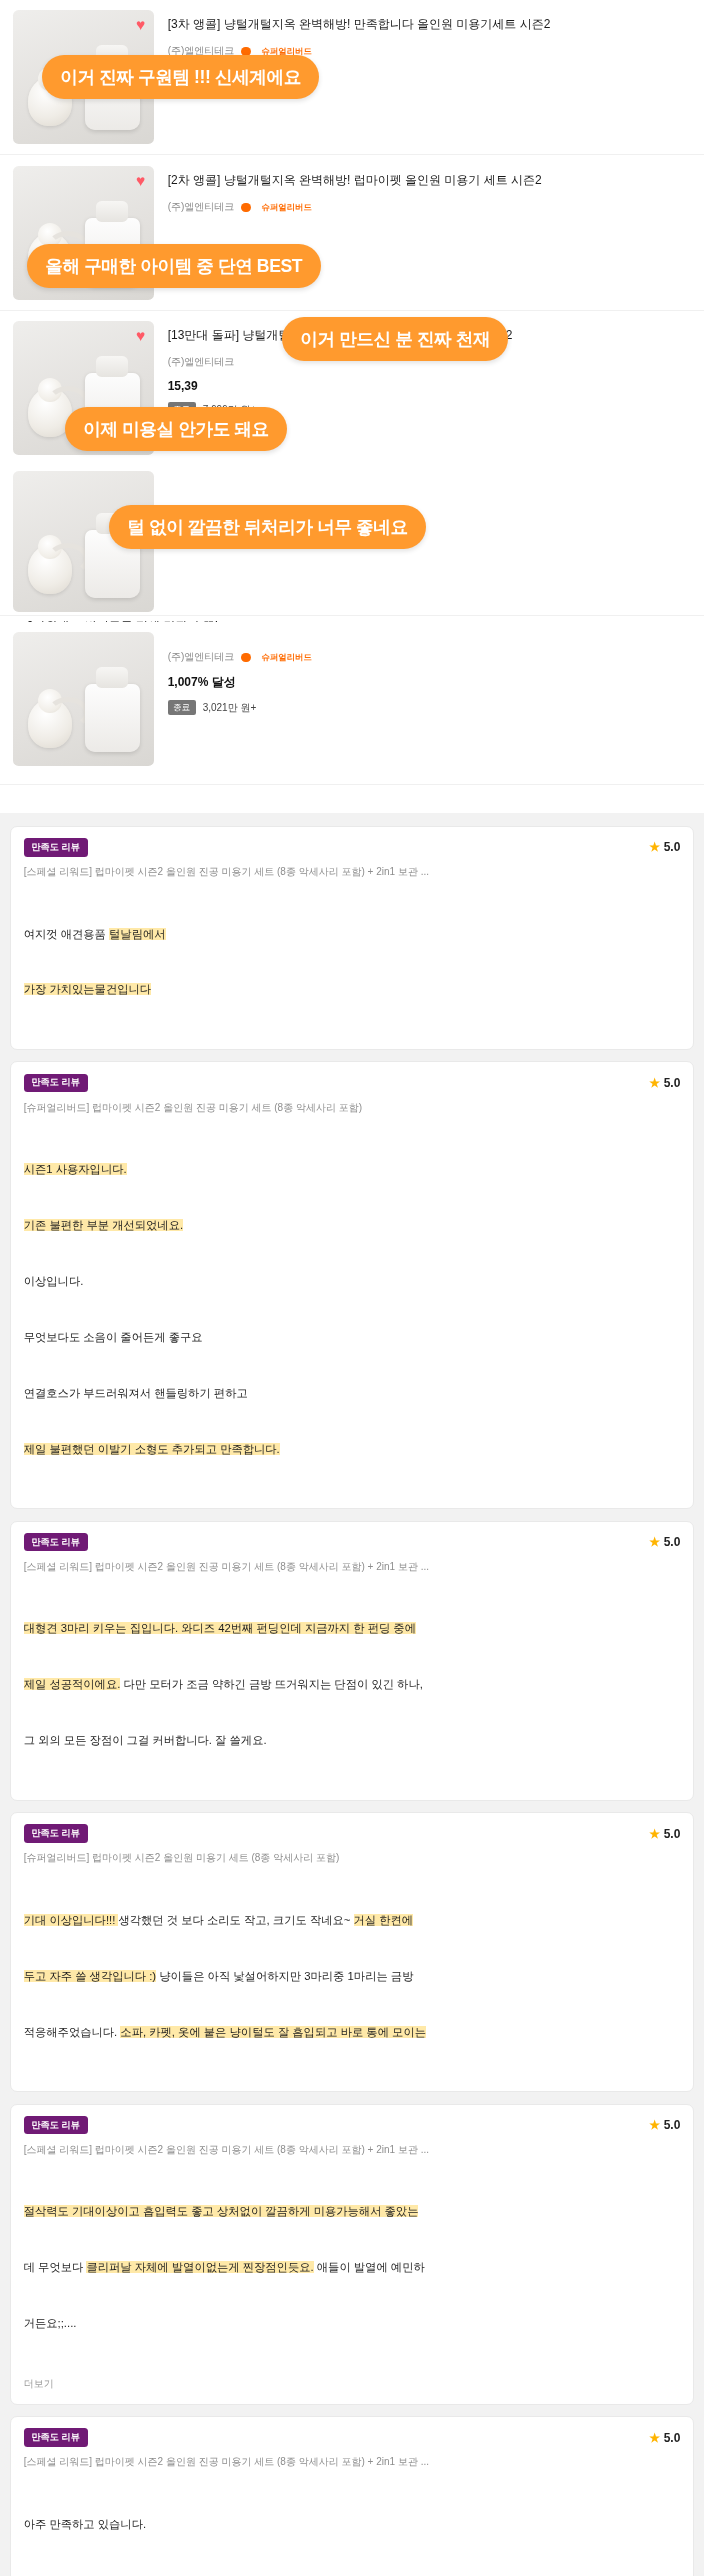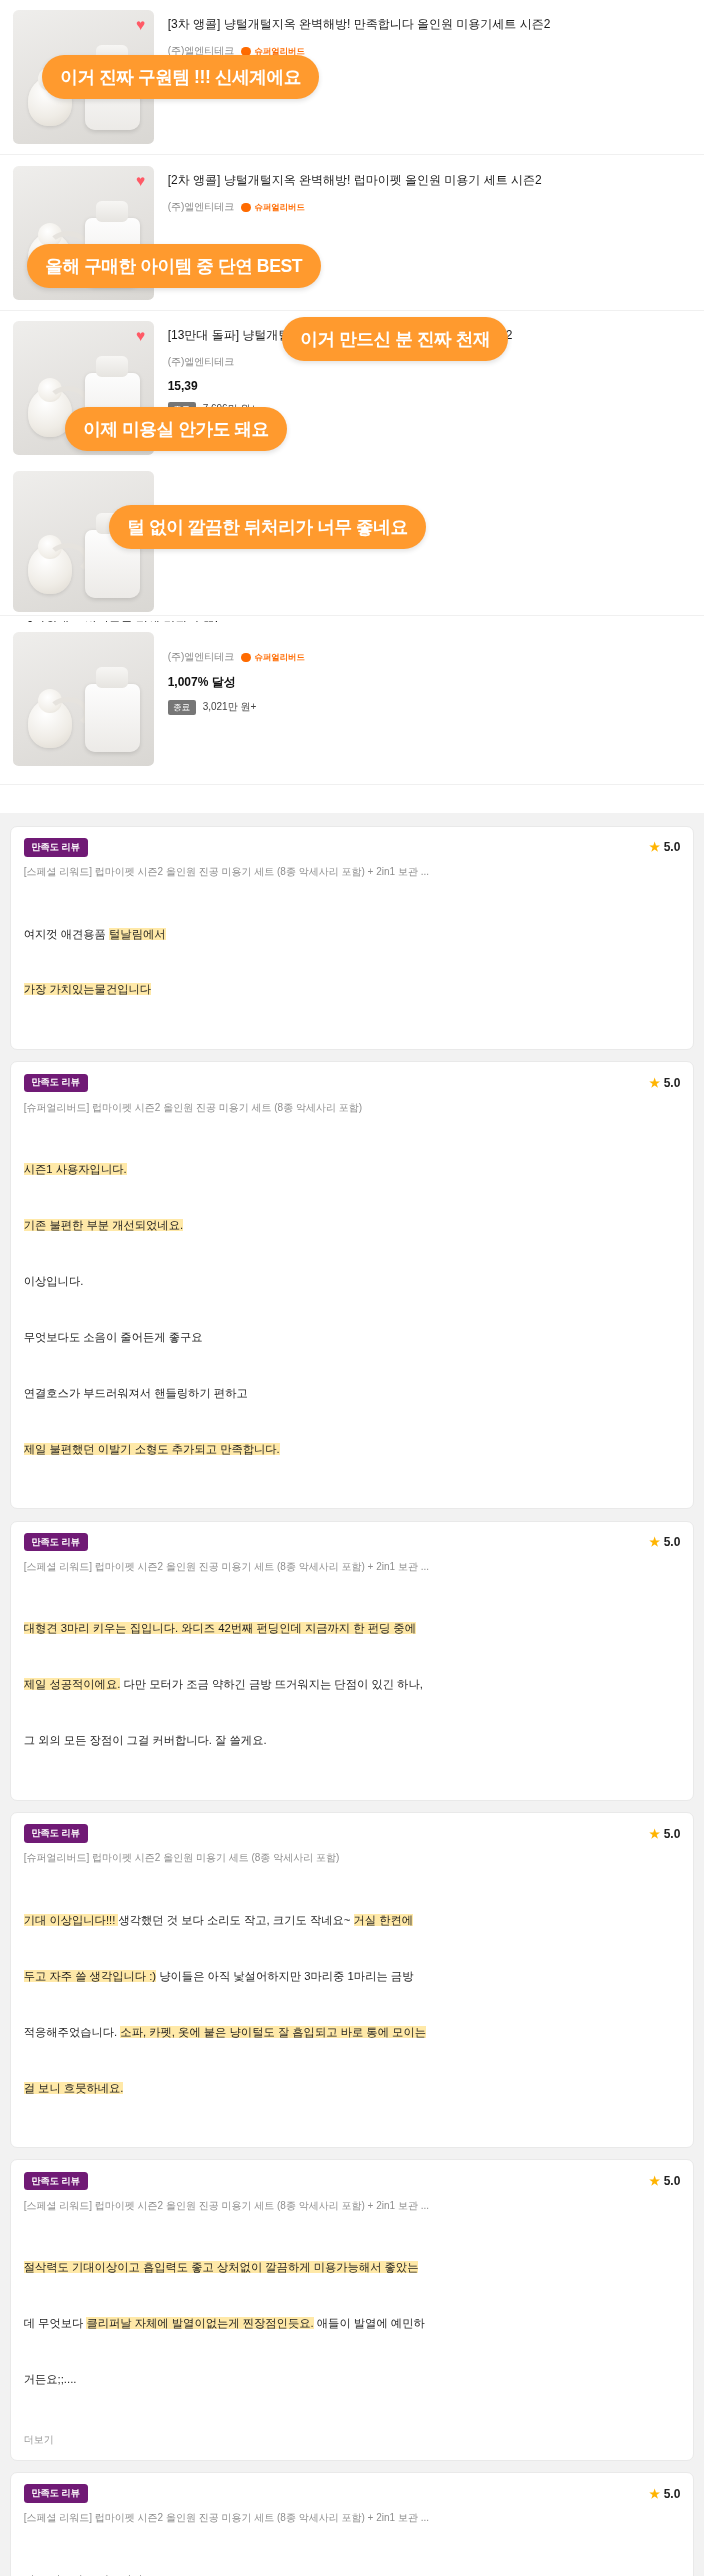--- a/index.html
+++ b/index.html
@@ -103,38 +103,38 @@
     display: flex;
     align-items: center;
     gap: 7px;
     font-size: 10px;
     color: #8b8b8b;
     margin-bottom: 10px;
   }
   .badge-super {
     display: inline-flex;
     align-items: center;
-    gap: 4px;
+    gap: 11px;
     font-size: 8.4px;
     color: #ff6b00;
     font-weight: 700;
   }
   .badge-super .dot {
     width: 9.2px; height: 9.2px;
     border-radius: 50%;
     background: #ff6b00;
     display: inline-block;
   }
   .p-rate {
     font-size: 12px;
     color: #111;
     font-weight: 700;
     margin-bottom: 8.4px;
   }
-  .p-foot { display: flex; align-items: flex-start; gap: 7px; }
+  .p-foot { display: flex; align-items: flex-end; gap: 7px; }
   .tag-end {
     background: #767676;
     color: #fff;
     font-size: 8.4px;
     padding: 2.1px 5.6px;
     border-radius: 2.1px;
   }
   .p-amount { font-size: 10px; color: #444; }
 
   
@@ -382,21 +382,20 @@
         <span class="rv-score">
           <span class="star">★</span>
           <span>5.0</span>
         </span>
       </div>
       <div class="rv-product">[슈퍼얼리버드] 럽마이펫 시즌2 올인원 미용기 세트 (8종 악세사리 포함)</div>
       <div class="rv-body">
         <div><span class="hl">기대 이상입니다!!! </span><span>생각했던 것 보다 소리도 작고, 크기도 작네요~ </span><span class="hl">거실 한켠에</span></div>
         <div><span class="hl">두고 자주 쓸 생각입니다 :)</span><span> 냥이들은 아직 낯설어하지만 3마리중 1마리는 금방</span></div>
         <div><span>적응해주었습니다. </span><span class="hl">소파, 카펫, 옷에 붙은 냥이털도 잘 흡입되고 바로 통에 모이는</span></div>
-        <div><span class="hl">걸 보니 흐뭇하네요.</span></div>
       </div>
     </div>
 
     <div class="review-card">
       <div class="rv-head">
         <span class="rv-chip">만족도 리뷰</span>
         <span class="rv-score">
           <span class="star">★</span>
           <span>5.0</span>
         </span>

